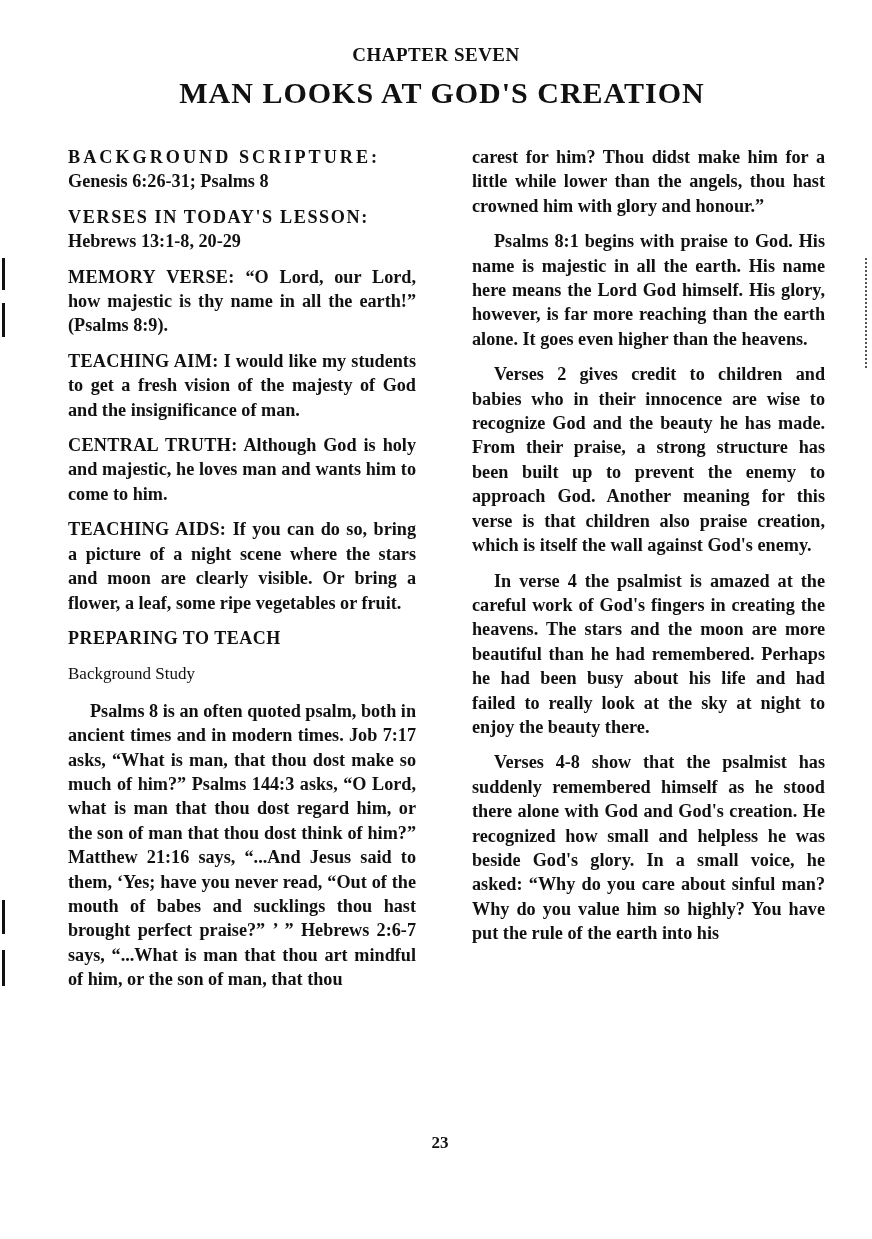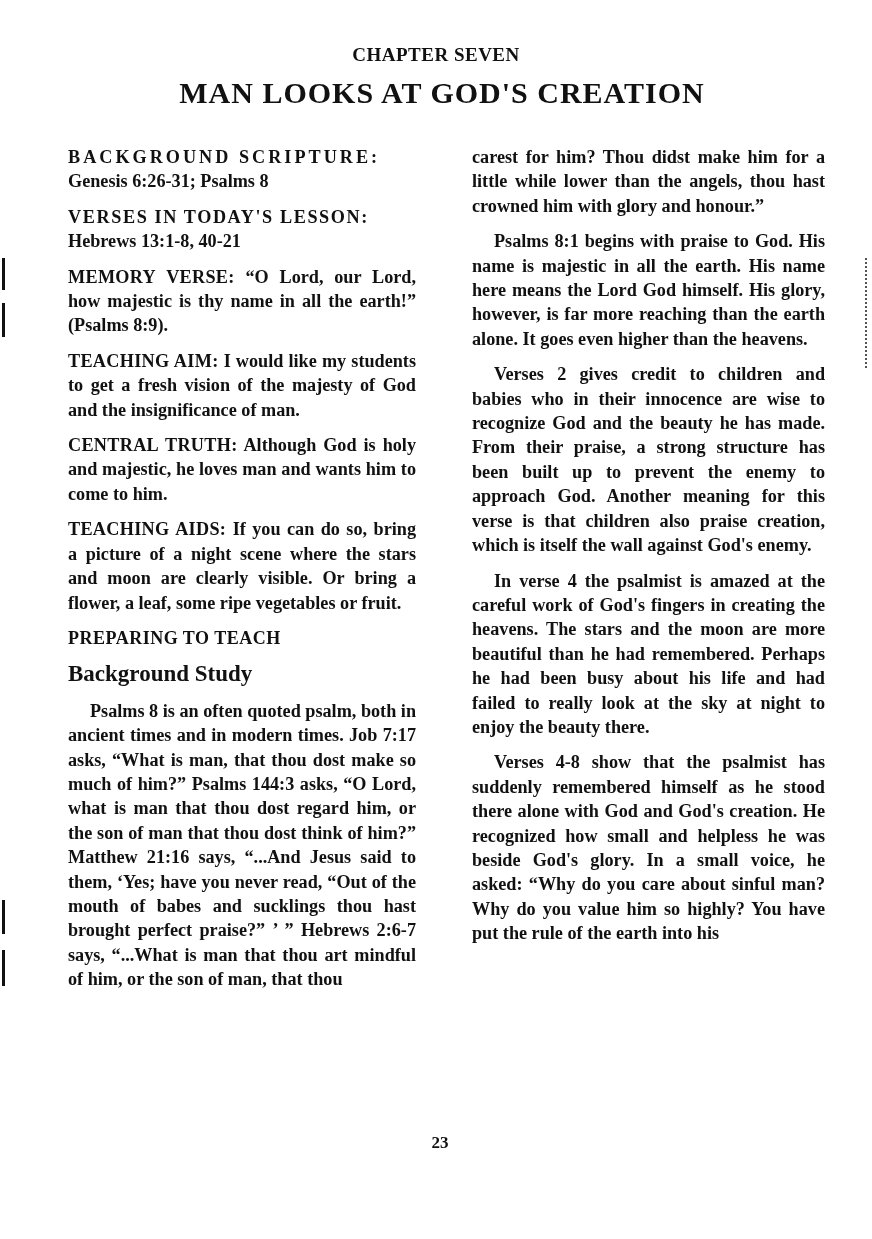--- a/index.html
+++ b/index.html
@@ -21,42 +21,42 @@
     font-size: 18.2px; line-height: 24.4px; font-weight: bold;
     text-align: justify;
   }
   .col-left { left: 68px; }
   .col-right { left: 472px; width: 353px; }
   .col p { margin: 0 0 11px 0; }
   .label { font-weight: bold; letter-spacing: 0.3px; }
   .label-wide { letter-spacing: 3px; }
   .indent { text-indent: 22px; }
   .heading { font-weight: bold; font-size: 18px; letter-spacing: 0.5px; margin: 4px 0 12px 0 !important; }
-  .subheading { font-weight: bold; font-size: 23px; margin: 0 0 12px 0 !important; }
+  .subheading { font-weight: normal; font-size: 17px; margin: 0 0 12px 0 !important; }
   .page-number {
     position: absolute; top: 1133px; left: 0; width: 872px; text-align: center;
     font-size: 17px; font-weight: bold; padding-left: 4px;
   }
   .margin-mark { position: absolute; background: #111; width: 3px; }
   .margin-dots { position: absolute; right: 3px; width: 2px; border-left: 2px dotted #555; }
 </style>
 </head>
 <body>
 
 <div class="chapter-label">CHAPTER SEVEN</div>
 <div class="chapter-title">MAN LOOKS AT GOD'S CREATION</div>
 
 <div class="col col-left">
   <p>
     <span class="label label-wide">BACKGROUND SCRIPTURE:</span><br>
     <span>Genesis 6:26-31; Psalms 8</span>
   </p>
   <p>
     <span class="label label-wide" style="letter-spacing:1.6px">VERSES IN TODAY'S LESSON:</span><br>
-    <span>Hebrews 13:1-8, 40-21</span>
+    <span>Hebrews 13:1-8, 20-29</span>
   </p>
   <p>
     <span class="label">MEMORY VERSE:</span>
     <span>“O Lord, our Lord, how majestic is thy name in all the earth!” (Psalms 8:9).</span>
   </p>
   <p>
     <span class="label">TEACHING AIM:</span>
     <span>I would like my students to get a fresh vision of the majesty of God and the insignificance of man.</span>
   </p>
   <p>

